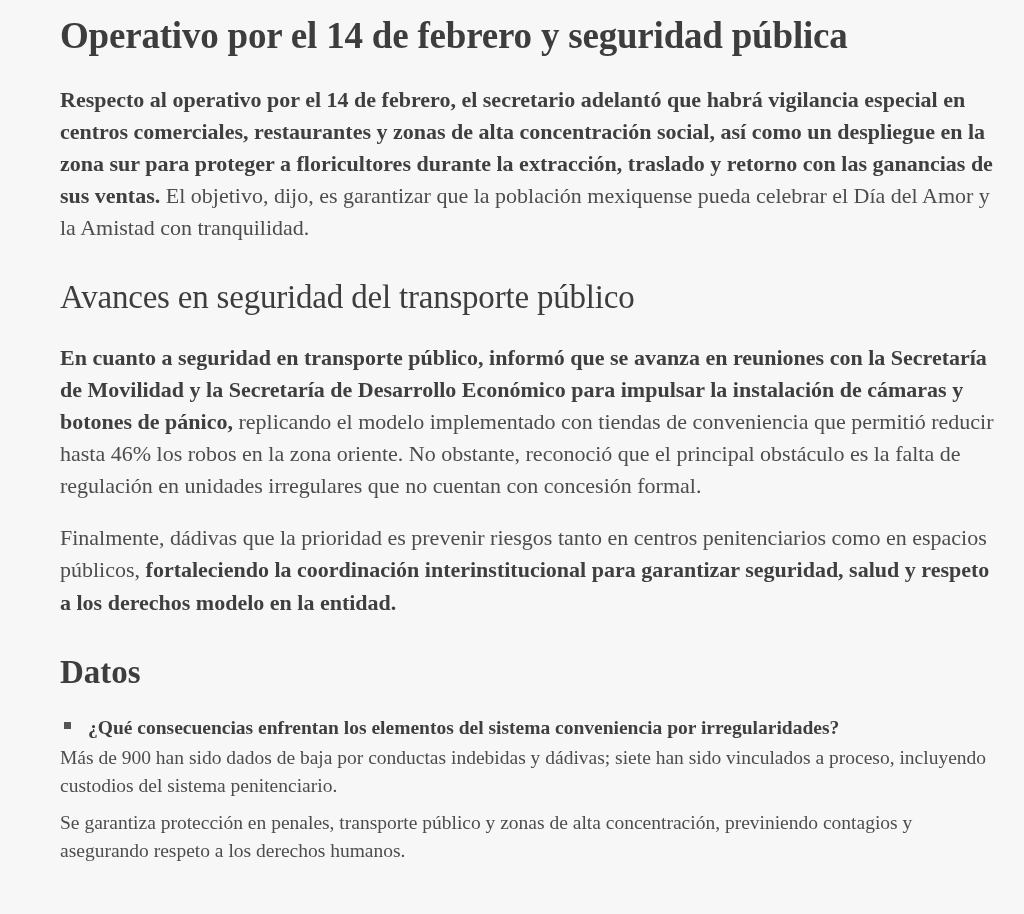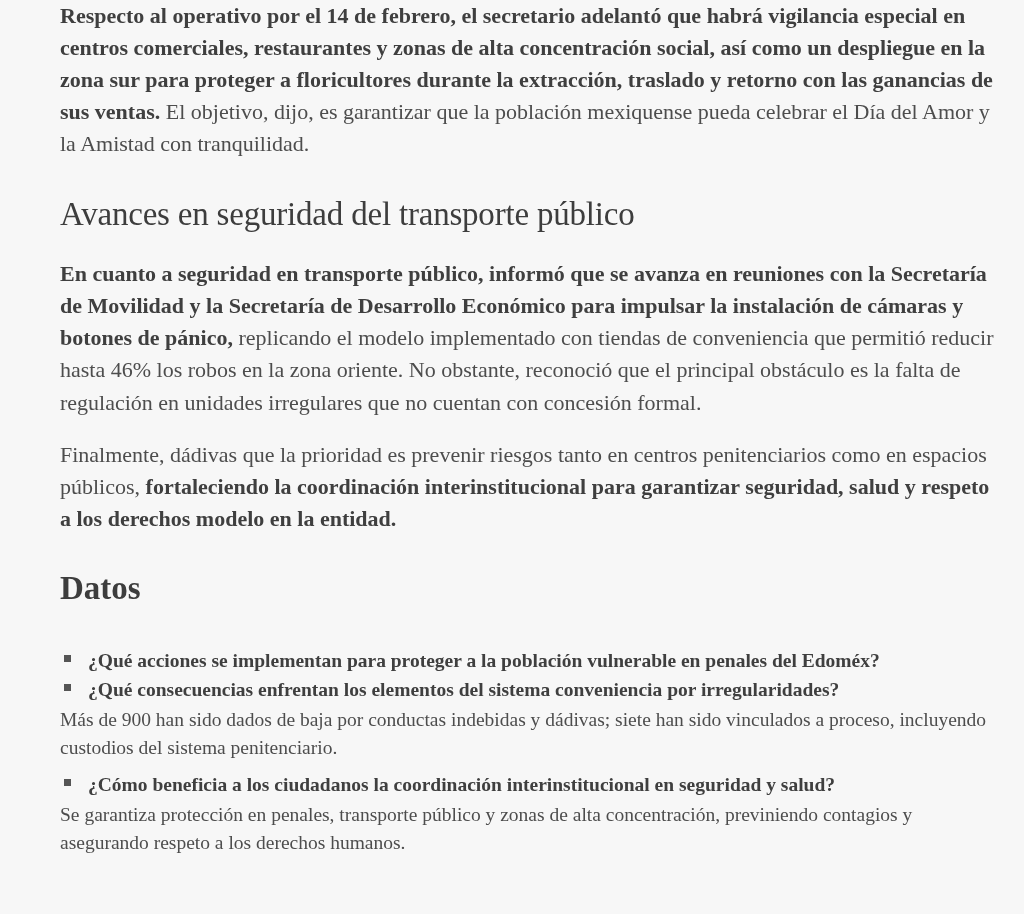--- a/index.html
+++ b/index.html
@@ -36,21 +36,21 @@
     color: #3d3d3d;
     margin: 34px 0 24px 0;
     letter-spacing: -0.2px;
   }
   h2.datos-title {
     font-family: "Liberation Serif", serif;
     font-size: 33px;
     line-height: 1.2;
     font-weight: bold;
     color: #3d3d3d;
-    margin: 34px 0 38px 0;
+    margin: 34px 0 22px 0;
   }
   p.para {
     font-size: 22px;
     line-height: 1.46;
     color: #4d4d4d;
     margin: 0 0 20px 0;
     max-width: 950px;
   }
   p.para b, .strong {
     font-weight: bold;
@@ -90,44 +90,44 @@
     color: #4d4d4d;
     margin: 0 0 8px 0;
     max-width: 950px;
   }
 </style>
 </head>
 <body>
 
 <div class="page">
 
+  <h1 class="article-title">Operativo por el 14 de febrero y seguridad pública</h1>
 
   <p class="para">
     <b>Respecto al operativo por el 14 de febrero, el secretario adelantó que habrá vigilancia especial en centros comerciales, restaurantes y zonas de alta concentración social, así como un despliegue en la zona sur para proteger a floricultores durante la extracción, traslado y retorno con las ganancias de sus ventas.</b><span> El objetivo, dijo, es garantizar que la población mexiquense pueda celebrar el Día del Amor y la Amistad con tranquilidad.</span>
   </p>
 
   <h2 class="section-title">Avances en seguridad del transporte público</h2>
 
   <p class="para">
     <b>En cuanto a seguridad en transporte público, informó que se avanza en reuniones con la Secretaría de Movilidad y la Secretaría de Desarrollo Económico para impulsar la instalación de cámaras y botones de pánico,</b><span> replicando el modelo implementado con tiendas de conveniencia que permitió reducir hasta 46% los robos en la zona oriente. No obstante, reconoció que el principal obstáculo es la falta de regulación en unidades irregulares que no cuentan con concesión formal.</span>
   </p>
 
   <p class="para">
     <span>Finalmente, dádivas que la prioridad es prevenir riesgos tanto en centros penitenciarios como en espacios públicos, </span><b>fortaleciendo la coordinación interinstitucional para garantizar seguridad, salud y respeto a los derechos modelo en la entidad.</b>
   </p>
 
   <h2 class="datos-title">Datos</h2>
 
   <ul class="faq">
     <li>
-      <div class="faq-q"><span class="bullet"></span><span>¿Qué acciones se implementan para proteger a la población vulnerable en penales del Edoméx?</span></div>
+      <div class="faq-q"><span class="bullet"></span></div>
     </li>
     <li>
       <div class="faq-q"><span class="bullet"></span><span>¿Qué consecuencias enfrentan los elementos del sistema conveniencia por irregularidades?</span></div>
       <div class="faq-a">Más de 900 han sido dados de baja por conductas indebidas y dádivas; siete han sido vinculados a proceso, incluyendo custodios del sistema penitenciario.</div>
     </li>
     <li>
-      <div class="faq-q"><span class="bullet"></span><span>¿Cómo beneficia a los ciudadanos la coordinación interinstitucional en seguridad y salud?</span></div>
       <div class="faq-a">Se garantiza protección en penales, transporte público y zonas de alta concentración, previniendo contagios y asegurando respeto a los derechos humanos.</div>
     </li>
   </ul>
 
 </div>
 
 </body></html>

